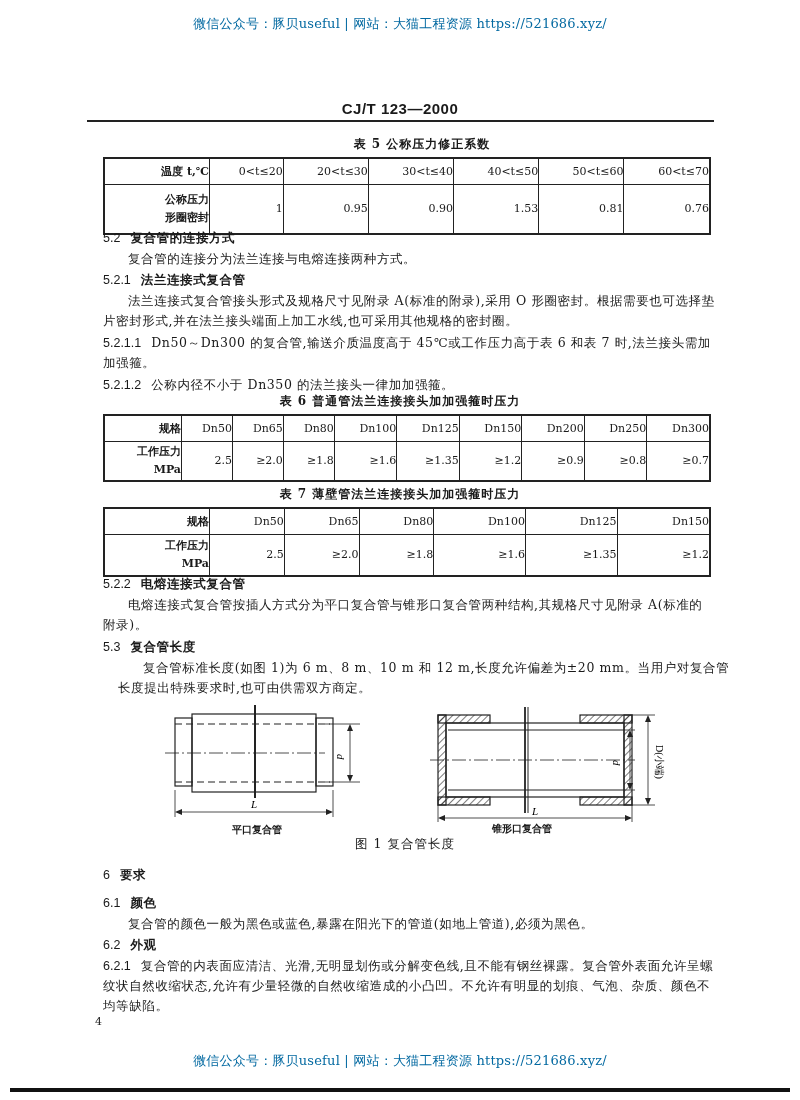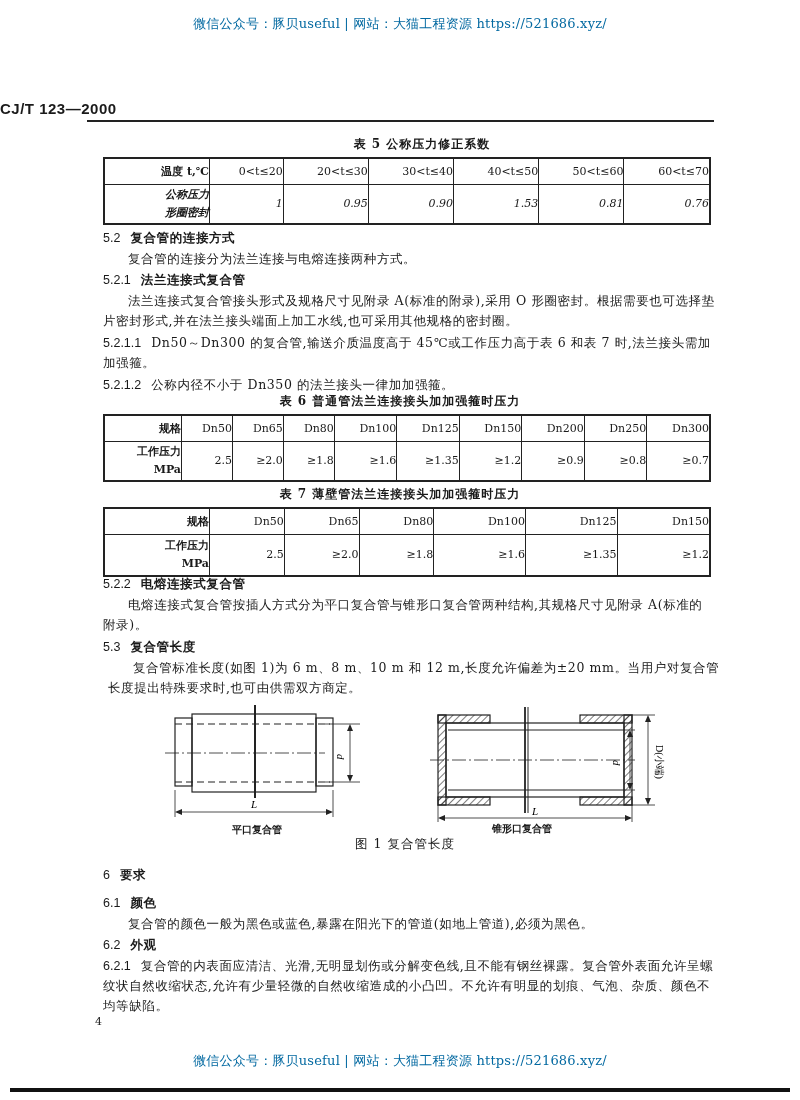--- a/index.html
+++ b/index.html
@@ -2,21 +2,21 @@
 <html><head>
 <meta charset="utf-8">
 <style>
   html, body { margin:0; padding:0; background:#ffffff; }
   body { width:800px; height:1100px; position:relative; overflow:hidden;
          font-family:"DejaVu Serif","Liberation Serif",serif; color:#1a1a1a; }
   .watermark { position:absolute; left:0; width:800px; text-align:center; font-size:13px;
                color:#0369a1; font-family:"DejaVu Serif","Liberation Serif",serif; letter-spacing:0.2px; }
   .wm-top { top:15px; }
   .wm-bottom { top:1052px; }
-  .header { position:absolute; top:100px; left:0; width:800px; text-align:left;
+  .header { position:absolute; top:100px; left:0; width:800px; text-align:center;
             font-family:"Liberation Sans","DejaVu Sans",sans-serif; font-weight:bold; font-size:15px; letter-spacing:0.5px; }
   .header-rule { position:absolute; top:120px; left:87px; width:627px; height:2px; background:#222; }
   .caption { position:absolute; left:0; width:800px; text-align:center; font-size:12px; font-weight:bold; letter-spacing:1px; }
   table.grid { position:absolute; border-collapse:collapse; font-size:11px; }
   table.grid td { border:1px solid #222; text-align:right; vertical-align:middle; padding:0; }
   table.grid td.hdr { font-weight:bold; }
   table.grid { border:2px solid #222; }
   .txt { position:absolute; font-size:12.5px; line-height:20px; letter-spacing:0.6px; }
   .h { font-weight:bold; }
   .num { font-family:"Liberation Sans","DejaVu Sans",sans-serif; font-weight:normal; letter-spacing:0; margin-right:10px; }
@@ -39,21 +39,21 @@
   <tbody>
       <tr style="height:26px;">
     <td class="hdr" style="width:104px;">温度 t,℃</td>
     <td>0&lt;t≤20</td>
     <td>20&lt;t≤30</td>
     <td>30&lt;t≤40</td>
     <td>40&lt;t≤50</td>
     <td>50&lt;t≤60</td>
     <td>60&lt;t≤70</td>
   </tr>
-  <tr style="height:40px;font-style:italic;">
+  <tr style="height:50px;">
     <td class="hdr" style="line-height:18px;">
       <div>公称压力</div>
       <div>形圈密封</div>
     </td>
     <td>1</td>
     <td>0.95</td>
     <td>0.90</td>
     <td>1.53</td>
     <td>0.81</td>
     <td>0.76</td>
@@ -140,21 +140,21 @@
   </table>
 
 <div class="txt h" style="left:103px; top:574px;">
   <span class="num">5.2.2</span><span>电熔连接式复合管</span>
 </div>
 <div class="txt indent" style="left:103px; top:595px; width:612px;">电熔连接式复合管按插人方式分为平口复合管与锥形口复合管两种结构,其规格尺寸见附录 A(标准的附录)。</div>
 
 <div class="txt h" style="left:103px; top:637px;">
   <span class="num">5.3</span><span>复合管长度</span>
 </div>
-<div class="txt indent" style="left:108px; top:658px; width:612px;">复合管标准长度(如图 1)为 6 m、8 m、10 m 和 12 m,长度允许偏差为±20 mm。当用户对复合管长度提出特殊要求时,也可由供需双方商定。</div>
+<div class="txt indent" style="left:118px; top:658px; width:612px;">复合管标准长度(如图 1)为 6 m、8 m、10 m 和 12 m,长度允许偏差为±20 mm。当用户对复合管长度提出特殊要求时,也可由供需双方商定。</div>
 
 <svg style="position:absolute; left:150px; top:700px;" width="260" height="120" viewBox="0 0 260 120">
   <g stroke="#222" fill="none" stroke-width="1.2">
     <rect x="25" y="18" width="17" height="68"></rect>
     <rect x="42" y="14" width="124" height="78"></rect>
     <rect x="166" y="18" width="17" height="68"></rect>
     <line x1="105" y1="5" x2="105" y2="98" stroke-width="2"></line>
     <line x1="25" y1="24" x2="180" y2="24" stroke-dasharray="7,4"></line>
     <line x1="25" y1="82" x2="180" y2="82" stroke-dasharray="7,4"></line>
     <line x1="15" y1="53" x2="175" y2="53" stroke-dasharray="14,3,2,3" stroke-width="0.8"></line>

